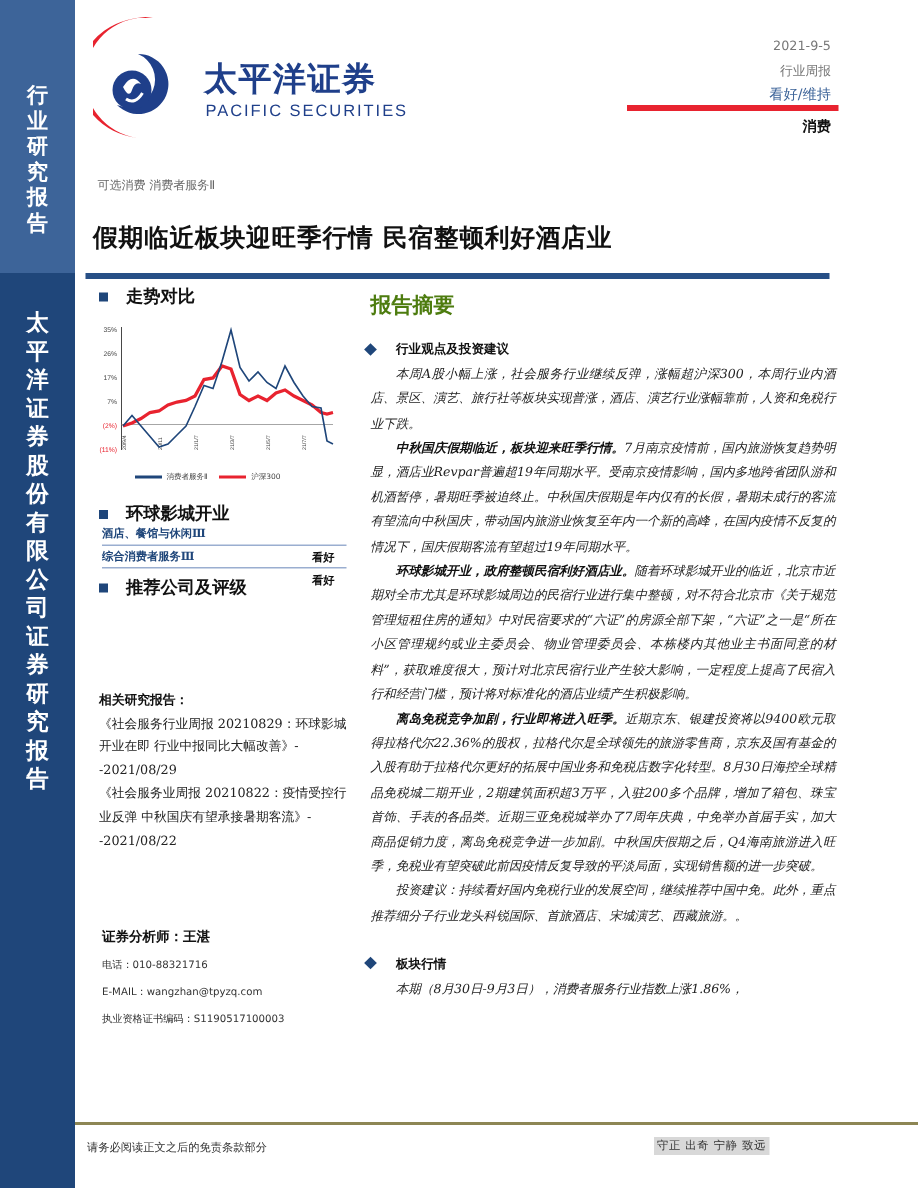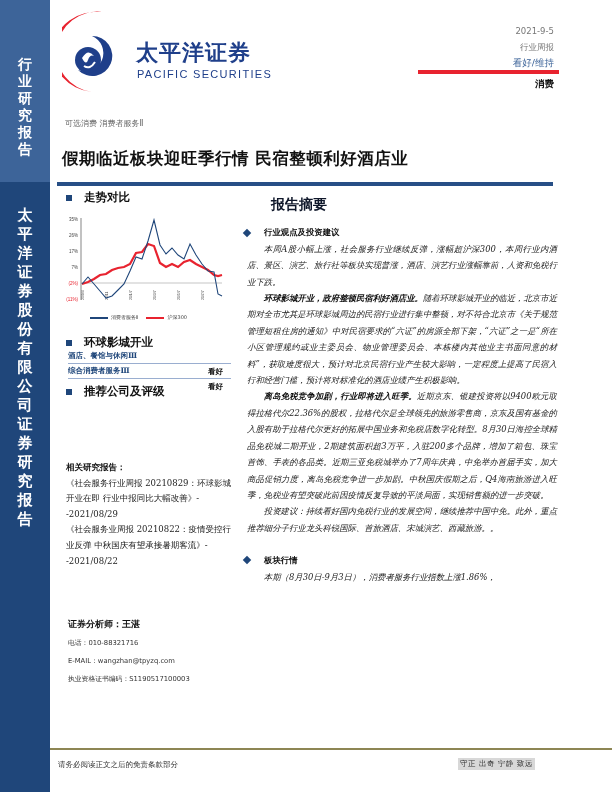--- a/index.html
+++ b/index.html
@@ -49,31 +49,31 @@
     .related { position: absolute; left: 66px; top: 460px; width: 165px; font-size: 8.5px; line-height: 15.6px; color: #222; }
     .related .h { font-weight: bold; color: #111; }
     .related p { text-indent: 0; }
 
     .analyst { position: absolute; left: 68px; top: 618px; width: 170px; font-size: 8px; color: #333; }
     .analyst .h { font-weight: bold; font-size: 9px; color: #111; margin-bottom: 7px; }
     .analyst .line { margin-bottom: 8px; font-family: "DejaVu Sans", sans-serif; font-size: 6.8px; }
 
     
     .right-col { position: absolute; left: 247px; top: 196px; width: 310px; font-size: 8.4px; line-height: 16.4px; color: #222; }
-    .summary-title { font-size: 14px; font-weight: bold; color: #0f172a; margin-bottom: 12px; margin-left: 24px; }
+    .summary-title { font-size: 14px; font-weight: bold; color: #4d7c0f; margin-bottom: 12px; }
     .bullet { display: flex; align-items: center; font-weight: bold; color: #111; font-size: 8.4px; margin-left: -3px; }
     .diamond { width: 6px; height: 6px; background: #1f467a; transform: rotate(45deg); margin-right: 14px; }
     .para { text-indent: 2em; text-align: justify; font-style: italic; }
     .para b { color: #111; }
     .spacer { height: 16px; }
 
     
     .footer-rule { position: absolute; left: 50px; top: 748px; width: 562px; height: 2px; background: #8d8654; }
     .footer-left { position: absolute; left: 58px; top: 760px; font-size: 7.5px; color: #333; }
-    .footer-right { position: absolute; left: 458px; top: 758px; font-size: 7.5px; color: #333; background: #d8d8d8; padding: 1px 2px; letter-spacing: 0.5px; }
+    .footer-right { position: absolute; left: 436px; top: 758px; font-size: 7.5px; color: #333; background: #d8d8d8; padding: 1px 2px; letter-spacing: 0.5px; }
   </style>
 </head>
 <body>
 
 <div class="side-top">
   <div class="side-text">
     <span>行</span>
     <span>业</span>
     <span>研</span>
     <span>究</span>
@@ -191,20 +191,21 @@
 </div>
 
 <div class="right-col">
   <div class="summary-title">报告摘要</div>
 
   <div class="bullet">
     <span class="diamond"></span>
     <span>行业观点及投资建议</span>
   </div>
   <p class="para"><b></b><span>本周A股小幅上涨，社会服务行业继续反弹，涨幅超沪深300，本周行业内酒店、景区、演艺、旅行社等板块实现普涨，酒店、演艺行业涨幅靠前，人资和免税行业下跌。</span></p>
+  <p class="para"><b>中秋国庆假期临近，板块迎来旺季行情。</b><span>7月南京疫情前，国内旅游恢复趋势明显，酒店业Revpar普遍超19年同期水平。受南京疫情影响，国内多地跨省团队游和机酒暂停，暑期旺季被迫终止。中秋国庆假期是年内仅有的长假，暑期未成行的客流有望流向中秋国庆，带动国内旅游业恢复至年内一个新的高峰，在国内疫情不反复的情况下，国庆假期客流有望超过19年同期水平。</span></p>
   <p class="para"><b>环球影城开业，政府整顿民宿利好酒店业。</b><span>随着环球影城开业的临近，北京市近期对全市尤其是环球影城周边的民宿行业进行集中整顿，对不符合北京市《关于规范管理短租住房的通知》中对民宿要求的“六证”的房源全部下架，“六证”之一是“所在小区管理规约或业主委员会、物业管理委员会、本栋楼内其他业主书面同意的材料”，获取难度很大，预计对北京民宿行业产生较大影响，一定程度上提高了民宿入行和经营门槛，预计将对标准化的酒店业绩产生积极影响。</span></p>
   <p class="para"><b>离岛免税竞争加剧，行业即将进入旺季。</b><span>近期京东、银建投资将以9400欧元取得拉格代尔22.36%的股权，拉格代尔是全球领先的旅游零售商，京东及国有基金的入股有助于拉格代尔更好的拓展中国业务和免税店数字化转型。8月30日海控全球精品免税城二期开业，2期建筑面积超3万平，入驻200多个品牌，增加了箱包、珠宝首饰、手表的各品类。近期三亚免税城举办了7周年庆典，中免举办首届手实，加大商品促销力度，离岛免税竞争进一步加剧。中秋国庆假期之后，Q4海南旅游进入旺季，免税业有望突破此前因疫情反复导致的平淡局面，实现销售额的进一步突破。</span></p>
   <p class="para"><b></b><span>投资建议：持续看好国内免税行业的发展空间，继续推荐中国中免。此外，重点推荐细分子行业龙头科锐国际、首旅酒店、宋城演艺、西藏旅游。。</span></p>
 
   <div class="spacer"></div>
   <div class="bullet">
     <span class="diamond"></span>
     <span>板块行情</span>
   </div>
   <p class="para"><b></b><span>本期（8月30日-9月3日），消费者服务行业指数上涨1.86%，</span></p>

